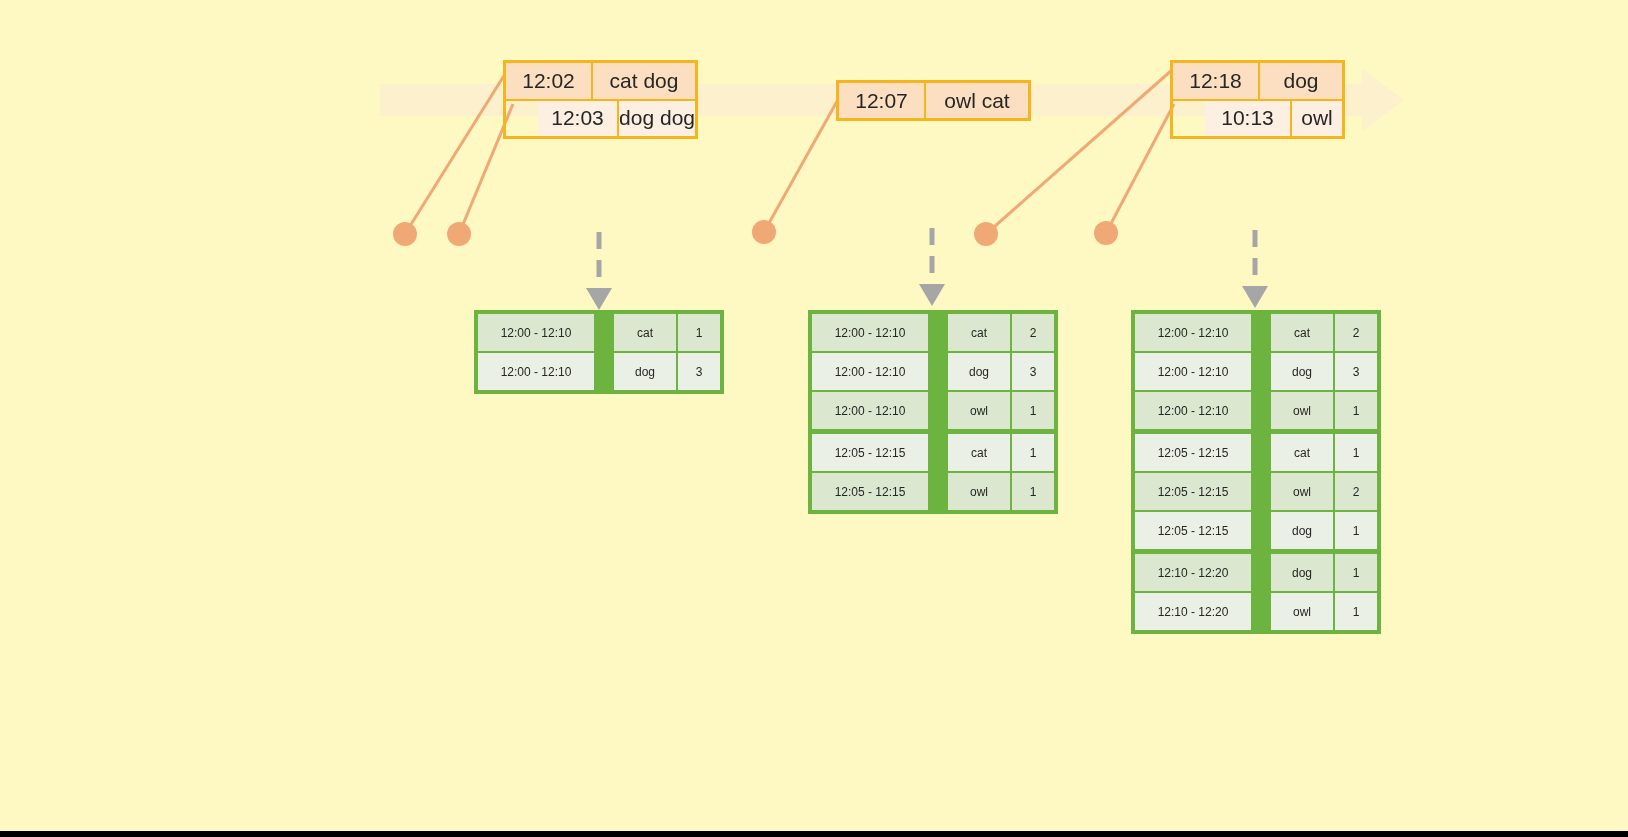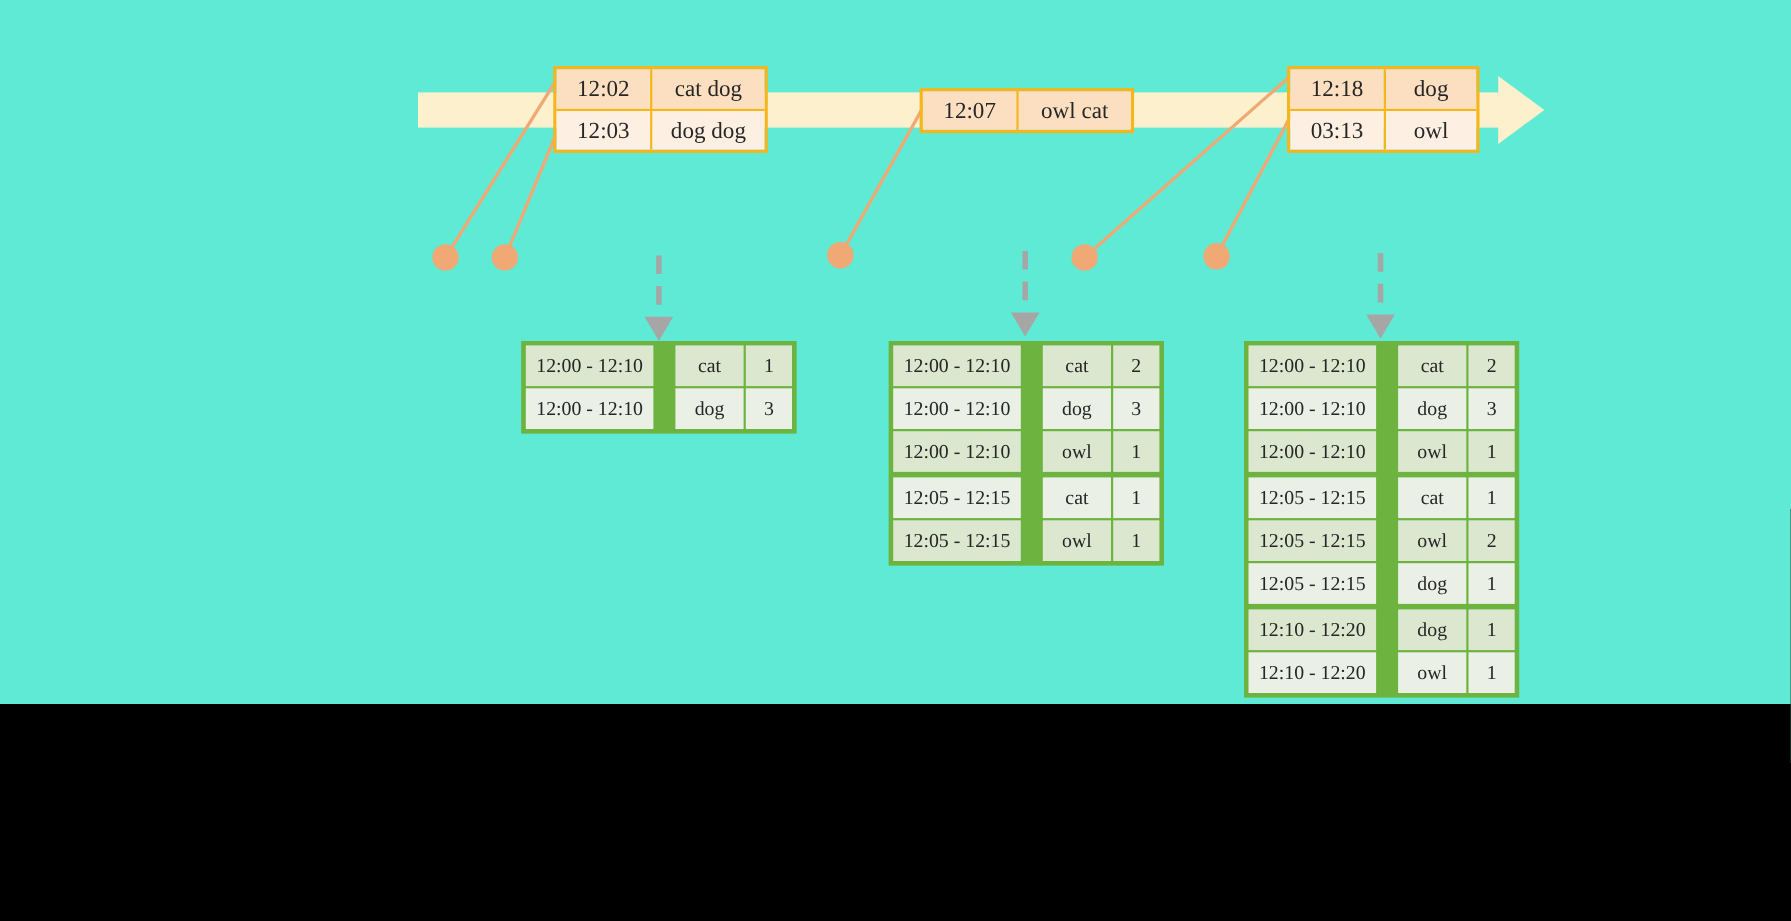--- a/index.html
+++ b/index.html
@@ -3,24 +3,24 @@
 <meta charset="utf-8">
 <style>
   html, body {
     margin: 0;
     padding: 0;
     background: #000000;
   }
   #stage {
     position: relative;
     width: 1628px;
-    height: 640px;
-    background: #5eead4;
+    height: 831px;
+    background: #fef9c3;
     overflow: hidden;
-    font-family: Liberation Serif, serif;
+    font-family: Liberation Sans, sans-serif;
   }
 
   
   .timeline-bar {
     position: absolute;
     background: #fdf0cd;
   }
   .timeline-head {
     position: absolute;
     width: 0;
@@ -37,20 +37,21 @@
     box-sizing: border-box;
     display: flex;
     flex-direction: column;
   }
   .evt-row {
     display: flex;
     flex: 1 1 auto;
   }
   .evt-row + .evt-row {
     border-top: 2px solid #f5b51c;
+    padding-left: 32px;
   }
   .evt-cell {
     display: flex;
     align-items: center;
     justify-content: center;
     font-size: 21px;
     color: #262626;
     box-sizing: border-box;
     white-space: nowrap;
   }
@@ -87,21 +88,21 @@
   .res-row {
     display: flex;
     height: 37px;
   }
   .res-row + .res-row { margin-top: 2px; }
   .res-row.group-end { margin-bottom: 3px; }
   .res-cell {
     display: flex;
     align-items: center;
     justify-content: center;
-    font-size: 18px;
+    font-size: 12px;
     color: #262626;
     box-sizing: border-box;
     white-space: nowrap;
   }
   .res-cell.win { flex: 1 1 auto; }
   .res-cell.key { width: 62px; margin-left: 20px; }
   .res-cell.cnt { width: 42px; margin-left: 2px; }
   .res-row.shade-a .res-cell { background: #dbe7cf; }
   .res-row.shade-b .res-cell { background: #eaf0e5; }
 
@@ -147,21 +148,21 @@
       <div class="evt-cell words">owl cat</div>
     </div>
   </div>
 
   <div class="evt-box" style="left:1170px; top:60px; width:175px; height:79px;">
     <div class="evt-row shade-a">
       <div class="evt-cell time">12:18</div>
       <div class="evt-cell words">dog</div>
     </div>
     <div class="evt-row shade-b">
-      <div class="evt-cell time">03:13</div>
+      <div class="evt-cell time">10:13</div>
       <div class="evt-cell words">owl</div>
     </div>
   </div>
 
   <svg class="darrow" style="left:586px; top:232px;" width="26" height="80">
     <line x1="13" y1="0" x2="13" y2="56" stroke="#a6a6a6" stroke-width="5" stroke-dasharray="17,11"></line>
     <polygon points="0,56 26,56 13,78" fill="#a6a6a6"></polygon>
   </svg>
   <svg class="darrow" style="left:919px; top:228px;" width="26" height="80">
     <line x1="13" y1="0" x2="13" y2="56" stroke="#a6a6a6" stroke-width="5" stroke-dasharray="17,11"></line>

